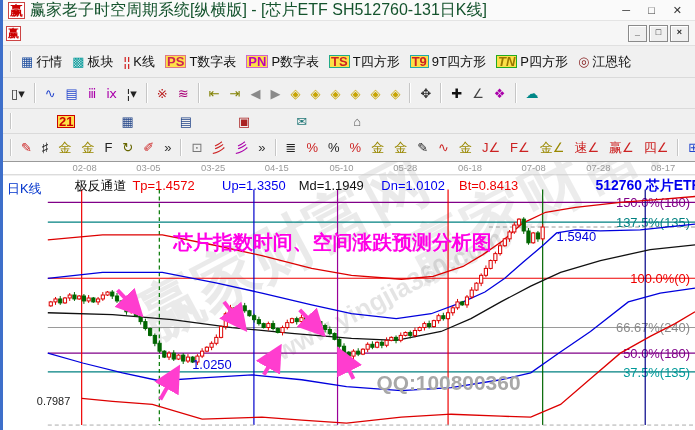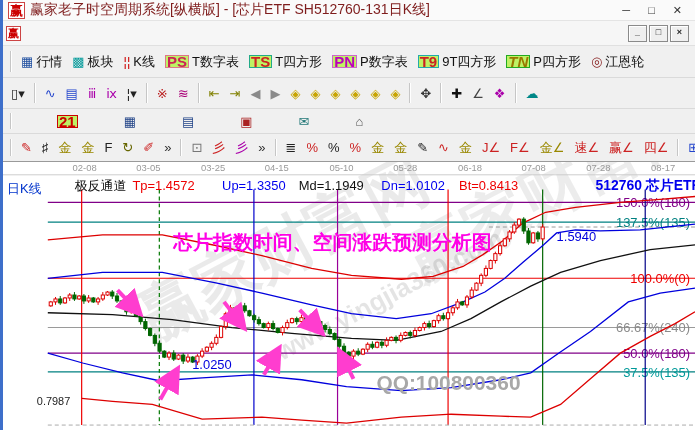--- a/index.html
+++ b/index.html
@@ -3,38 +3,38 @@
 <meta charset="utf-8">
 <style>
   html,body{margin:0;padding:0;width:695px;height:430px;overflow:hidden;
     font-family:"Liberation Sans","DejaVu Sans",sans-serif;background:#fff;}
   .window{width:695px;height:430px;display:flex;flex-direction:column;
     border-left:3px solid #3e6fca;box-sizing:border-box;background:#f0f0f0;}
   .titlebar{height:20px;flex:0 0 20px;display:flex;align-items:center;background:#fafafa;
     padding:0 5px;gap:5px;border-bottom:1px solid #e4e4e4;}
   .app-logo{color:#cc0000;font-weight:bold;font-size:13px;line-height:15px;border:1px solid #cc4444;
     padding:0 1px;background:#fff;}
-  .title-text{flex:1;color:#7f1d1d;font-size:14px;white-space:nowrap;overflow:hidden;}
+  .title-text{flex:1;color:#14532d;font-size:16px;white-space:nowrap;overflow:hidden;}
   .win-controls{display:flex;gap:18px;color:#333;font-size:11px;padding-right:8px;}
   .win-controls span{cursor:default;}
   .menubar{height:24px;flex:0 0 24px;display:flex;align-items:center;background:#f6f6f6;
     font-size:13px;padding:0 3px;border-bottom:1px solid #e0e0e0;}
   .menu-item{padding:2px 8px;color:#111;white-space:nowrap;}
   .mdi{margin-left:auto;display:flex;gap:2px;padding-right:3px;}
   .mdi-btn{width:17px;height:15px;border:1px solid #8a8a8a;background:#efefef;
     box-shadow:inset 1px 1px 0 #fff;font-size:9px;line-height:13px;text-align:center;font-weight:bold;color:#222;}
   .toolbar{display:flex;align-items:center;background:#f0f0f0;border-bottom:1px solid #dadada;
     padding:0 3px;overflow:hidden;}
   #toolbar-1{height:31px;flex:0 0 31px;}
   #toolbar-2{height:30px;flex:0 0 30px;}
   #toolbar-3{height:24px;flex:0 0 24px;gap:36px;}
   #toolbar-4{height:27px;flex:0 0 27px;border-bottom:1px solid #9a9a9a;}
   .tb-item{display:flex;align-items:center;gap:3px;padding:1px 4px;white-space:nowrap;border:1px solid transparent;}
   .tb-glyph{font-size:13px;line-height:15px;}
-  .tb-box{font-size:15px;font-weight:bold;border:1px solid;padding:0 1px;line-height:11px;background:#bef264;}
+  .tb-box{font-size:13px;font-weight:bold;border:1px solid;padding:0 1px;line-height:11px;background:#fde047;}
   .tb-label{font-size:13px;color:#111;}
   .tb-sep{width:1px;height:66%;background:#c6c6c6;border-right:1px solid #fff;margin:0 4px;flex:0 0 auto;}
   .chart{flex:1 1 auto;position:relative;background:#fff;}
   .chart svg{position:absolute;left:0;top:0;width:100%;height:100%;}
 </style>
 </head>
 <body>
 
 <div class="window">
   <div class="titlebar">
@@ -66,26 +66,26 @@
       </div>
       <div class="tb-item">
         <span class="tb-glyph" style="color: rgb(204, 0, 0);">¦¦</span>
         <span class="tb-label">K线</span>
       </div>
       <div class="tb-item">
         <span class="tb-box" style="color: rgb(204, 34, 85); border-color: rgb(221, 119, 136);">PS</span>
         <span class="tb-label">T数字表</span>
       </div>
       <div class="tb-item">
+        <span class="tb-box" style="color: rgb(187, 0, 187); border-color: rgb(204, 102, 204);">PN</span>
+        <span class="tb-label">P数字表</span>
+      </div>
+      <div class="tb-item">
         <span class="tb-box" style="color: rgb(204, 34, 34); border-color: rgb(34, 170, 136);">TS</span>
         <span class="tb-label">T四方形</span>
-      </div>
-      <div class="tb-item">
-        <span class="tb-box" style="color: rgb(187, 0, 187); border-color: rgb(204, 102, 204);">PN</span>
-        <span class="tb-label">P数字表</span>
       </div>
       <div class="tb-item">
         <span class="tb-box" style="color: rgb(204, 34, 34); border-color: rgb(34, 170, 170);">T9</span>
         <span class="tb-label">9T四方形</span>
       </div>
       <div class="tb-item">
         <span class="tb-box" style="color: rgb(153, 119, 0); border-color: rgb(34, 170, 34); font-style: italic;">TN</span>
         <span class="tb-label">P四方形</span>
       </div>
       <div class="tb-item">

